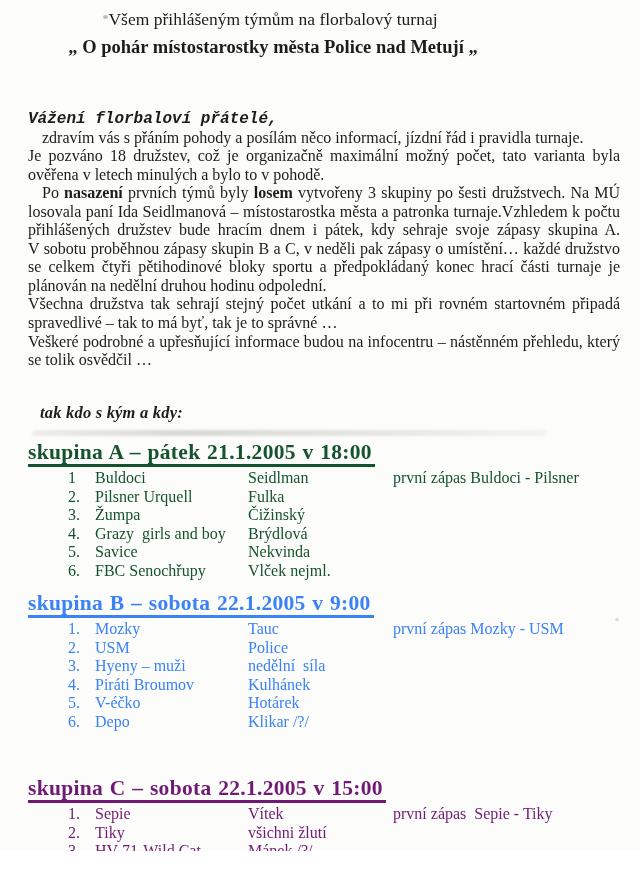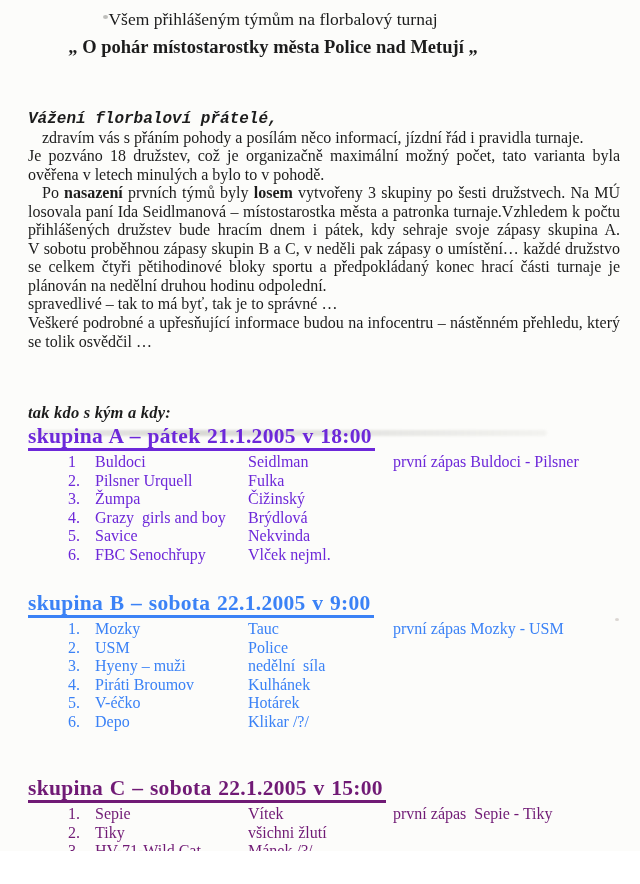--- a/index.html
+++ b/index.html
@@ -31,27 +31,27 @@
 
   
   .body-block{position:absolute;top:109px;left:28px;width:592px;font-size:16px;}
   .bline{line-height:18.55px;white-space:normal;}
   .bline.just{text-align:justify;text-align-last:justify;}
   .bline .b{font-weight:bold;}
   .bline .bi{font-weight:bold;font-style:italic;font-family:Liberation Mono, monospace;}
   .bline.ind{padding-left:14px;}
 
   .question{
-    position:absolute;top:403px;left:28px;
+    position:absolute;top:403px;left:40px;
     font-size:16.5px;font-weight:bold;font-style:italic;letter-spacing:.2px;
   }
 
   
   .group{position:absolute;left:28px;width:586px;}
-  .group-a{top:425px;color:#6d28d9;}
+  .group-a{top:441px;color:#14532d;}
   .group-b{top:592px;color:#3b82f6;}
   .group-c{top:777px;color:#701a75;}
   .g-heading{
     display:inline-block;margin:0;padding:0 3px 0 0;
     font-size:21.5px;line-height:23px;font-weight:bold;
     border-bottom:3px solid currentColor;letter-spacing:.3px;word-spacing:1px;
   }
   .g-rows{margin-top:2px;}
   .g-row{
     display:grid;grid-template-columns:27px 153px 145px auto;
@@ -78,20 +78,21 @@
       <div class="bline"><span class="bi">Vážení florbaloví přátelé,</span></div>
       <div class="bline ind"><span>zdravím vás s přáním pohody a posílám něco informací, jízdní řád i pravidla turnaje.</span></div>
       <div class="bline just"><span>Je pozváno 18 družstev, což je organizačně maximální možný počet, tato varianta byla</span></div>
       <div class="bline"><span>ověřena v letech minulých a bylo to v pohodě.</span></div>
       <div class="bline just ind"><span>Po </span><span class="b">nasazení</span><span> prvních týmů byly </span><span class="b">losem</span><span> vytvořeny 3 skupiny po šesti družstvech. Na MÚ</span></div>
       <div class="bline just"><span>losovala paní Ida Seidlmanová – místostarostka města a patronka turnaje.Vzhledem k počtu</span></div>
       <div class="bline just"><span>přihlášených družstev bude hracím dnem i pátek, kdy sehraje svoje zápasy skupina A.</span></div>
       <div class="bline just"><span>V sobotu proběhnou zápasy skupin B a C, v neděli pak zápasy o umístění… každé družstvo</span></div>
       <div class="bline just"><span>se celkem čtyři pětihodinové bloky sportu a předpokládaný konec hrací části turnaje je</span></div>
       <div class="bline"><span>plánován na nedělní druhou hodinu odpolední.</span></div>
+      <div class="bline just"><span>Všechna družstva tak sehrají stejný počet utkání a to mi při rovném startovném připadá</span></div>
       <div class="bline"><span>spravedlivé – tak to má byť, tak je to správné …</span></div>
       <div class="bline just"><span>Veškeré podrobné a upřesňující informace budou na infocentru – nástěnném přehledu, který</span></div>
       <div class="bline"><span>se tolik osvědčil …</span></div>
     </div>
 
   <div class="question">tak kdo s kým a kdy:</div>
 
   <div class="group group-a" id="group-a"><h2 class="g-heading">skupina A – pátek 21.1.2005 v 18:00</h2><div class="g-rows">
         <div class="g-row">
           <span class="g-cell">1</span>

